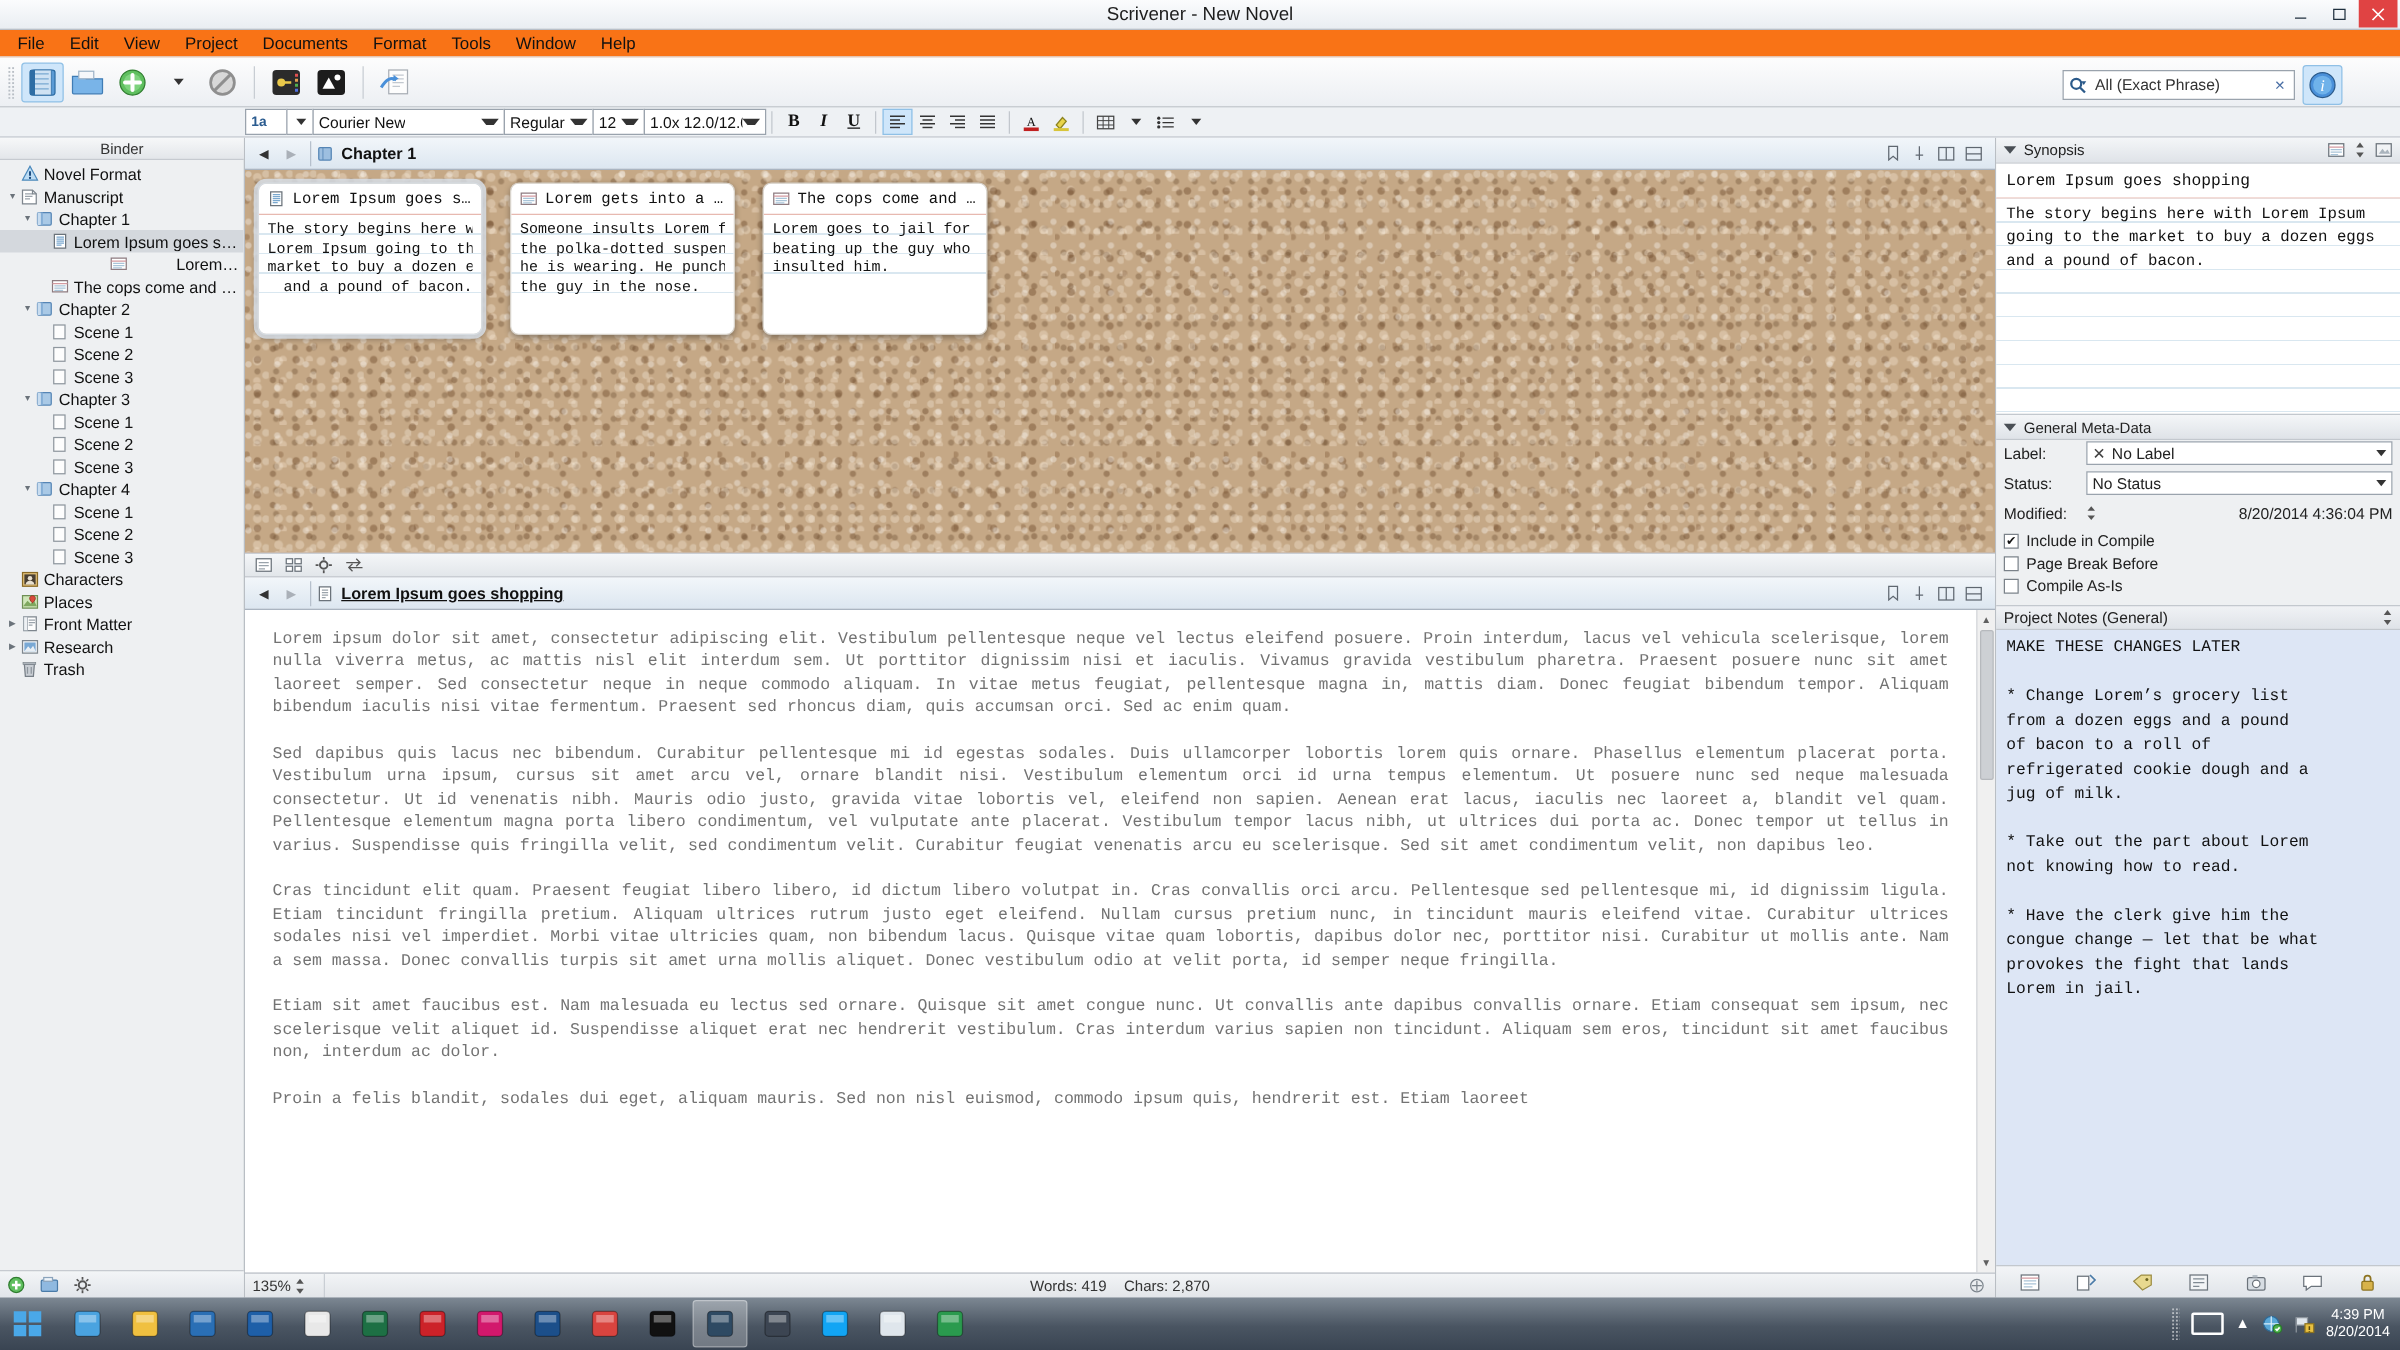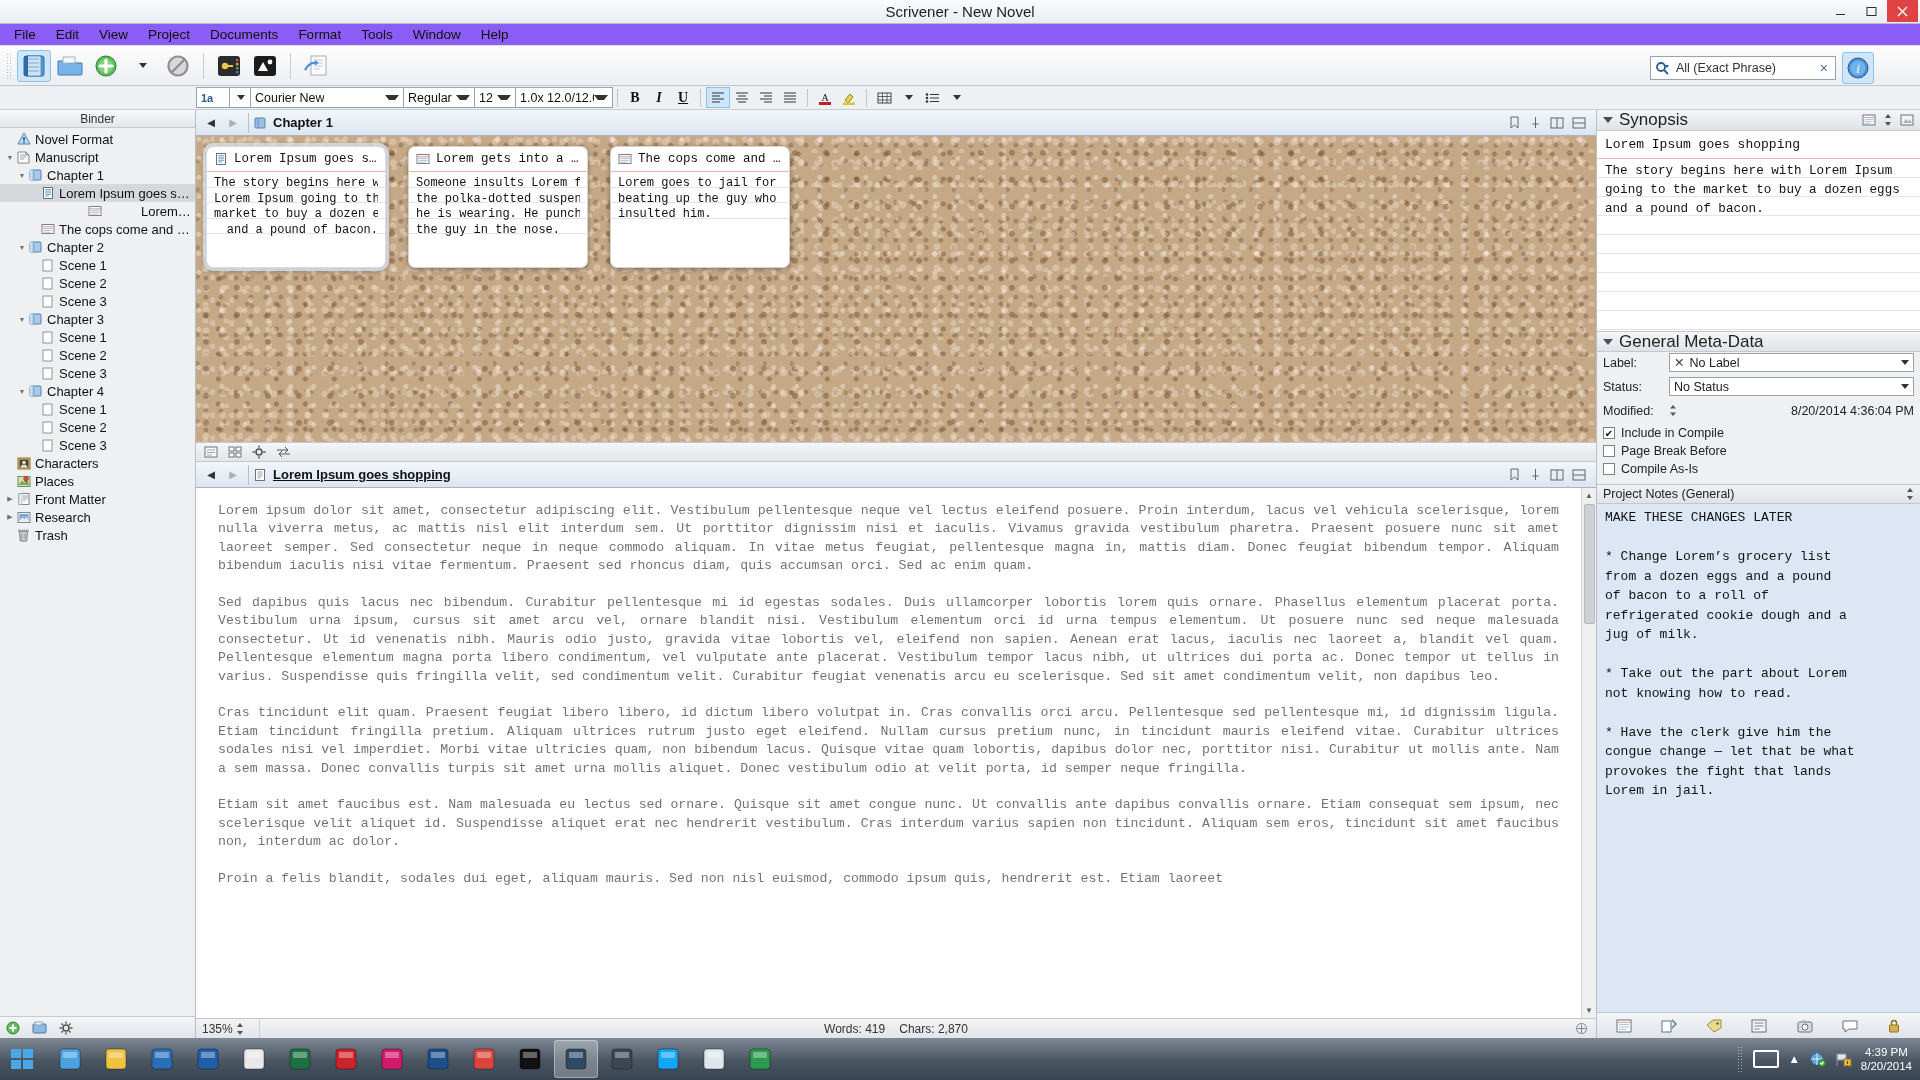--- a/index.html
+++ b/index.html
@@ -21,21 +21,21 @@
   }
   .titlebar .title { font-size: 15px; color: #1d1d1d; }
   .win-btns { position: absolute; right: 2px; top: 0; display: flex; height: 24px; }
   .win-btn { width: 31px; height: 22px; display:flex; align-items:center; justify-content:center;
     font-size: 13px; color: #20303f; }
   .win-btn.close { background: #e04343; color:#fff; }
   .win-btn svg { display:block; }
 
   
   .menubar {
-    height: 22px; background: #8b5cf6; border-bottom: 1px solid #dfe1e4;
+    height: 22px; background: #f97316; border-bottom: 1px solid #dfe1e4;
     display: flex; align-items: center; padding-left: 4px; flex:none;
   }
   .menubar .mi { padding: 2px 10px; font-size: 13.5px; color: #111; }
 
   
   .toolbar {
     height: 40px; background: linear-gradient(#fdfdfd, #eceff3);
     border-bottom: 1px solid #c2c7cd; display: flex; align-items: center;
     padding-left: 6px; position: relative; flex:none;
   }
@@ -149,21 +149,21 @@
      font-size:12px; color:#333; position:relative;}
   .zoomsel { display:flex; align-items:center; gap:3px; padding-left:6px;
      border-right:1px solid #c9ced4; height:20px; width:64px;}
   .wordcount { position:absolute; left:50%; transform:translateX(-50%); display:flex; gap:14px; }
 
   
   .inspector { width:324px; background:#eef0f2; border-left:1px solid #b9bec4;
      display:flex; flex-direction:column; flex:none;}
   .insp-head { height:21px; background:linear-gradient(#f4f6f8,#dfe3e8);
      border-bottom:1px solid #c3c8ce; display:flex; align-items:center;
-     padding:0 6px; gap:6px; font-size:17px; color:#222;}
+     padding:0 6px; gap:6px; font-size:12px; color:#222;}
   .insp-head .sp { margin-left:auto; display:flex; align-items:center; gap:8px;}
   .tri { width:0;height:0;border-left:5px solid transparent;border-right:5px solid transparent;
      border-top:6px solid #4a4f55;}
   .syn-title { background:#fff; font-family:"Liberation Mono", monospace; font-size:13px;
      padding:6px 8px; border-bottom:1px solid #e7b9b0; color:#111;}
   .syn-body { background:#fff; flex:none; height:172px; font-family:"Liberation Mono", monospace;
      font-size:12.6px; line-height:19px; padding:3px 8px; color:#111;
      background-image: repeating-linear-gradient(to bottom, transparent 0 18px, #d9e7f0 18px 19px);}
   .meta { background:#eef0f2; padding:0 6px 6px 6px; font-size:12.5px; color:#222;}
   .meta-row { display:flex; align-items:center; height:21px; margin-bottom:3px; }

